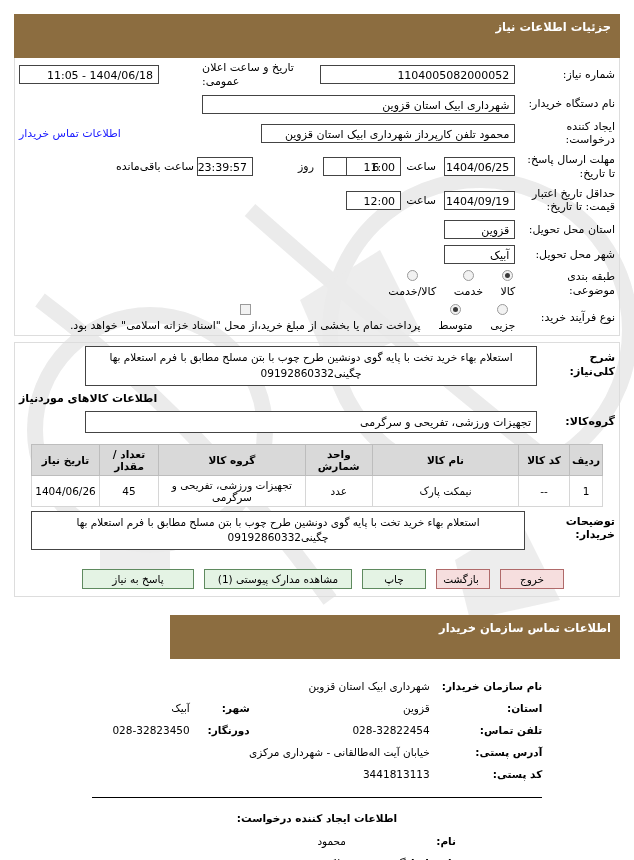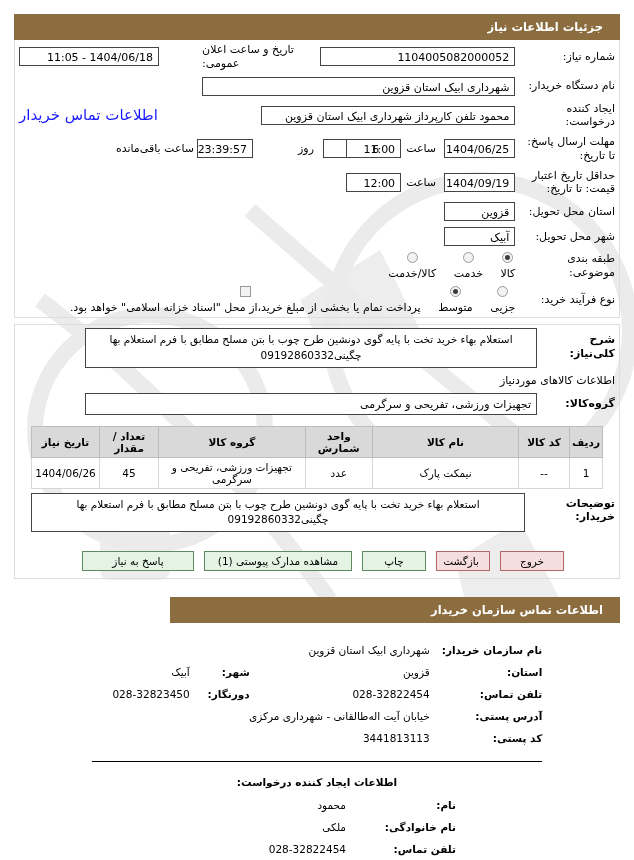--- a/index.html
+++ b/index.html
@@ -33,23 +33,23 @@
     position: relative;
     z-index: 2;
     padding: 0;
   }
 
   .band {
     background: #8c6d40;
     color: #ffffff;
     font-weight: bold;
     font-size: 11.5px;
-    height: 26px;
+    height: 44px;
     line-height: 26px;
-    padding: 0 17px;
+    padding: 0 9px;
     text-align: right;
     box-sizing: border-box;
   }
   .band-wrap-top { margin: 14px 14px 0 14px; }
   .band-wrap-contact { margin: 0 14px 0 170px; }
 
   .panel {
     border: 1px solid #dddddd;
     border-top: none;
     margin: 0 14px;
@@ -88,21 +88,21 @@
   }
   .box.c { text-align: center; padding-left: 48px; }
   .box.r { text-align: right; }
 
   .inline { display: flex; align-items: center; gap: 5px; justify-content: flex-start; }
   .mini-lbl { font-size: 11px; white-space: nowrap; }
 
   a.link {
     color: #1a1aff;
     text-decoration: none;
-    font-size: 15px;
+    font-size: 11px;
     white-space: nowrap;
   }
 
   .radio {
     display: inline-block;
     width: 11px; height: 11px;
     border: 1px solid #9a9a9a;
     border-radius: 50%;
     background: #f2f2f2;
     vertical-align: -2px;
@@ -121,23 +121,23 @@
     display: inline-block;
     width: 11px; height: 11px;
     border: 1px solid #9a9a9a;
     background: #f2f2f2;
     vertical-align: -2px;
     box-sizing: border-box;
   }
   .opt { display: inline-flex; align-items: center; gap: 4px; margin-left: 14px; font-size: 11px; white-space: nowrap; flex-direction: column; }
 
   .sec-title {
-    font-weight: normal;
+    font-weight: bold;
     font-size: 11.5px;
-    text-align: right;
+    text-align: left;
     padding: 7px 4px 4px 4px;
   }
 
   .note-row td { padding-top: 6px; padding-bottom: 2px; }
   .bigbox {
     border: 1px solid #444444;
     background: #ffffff;
     min-height: 34px;
     padding: 3px 6px;
     font-size: 10.5px;

